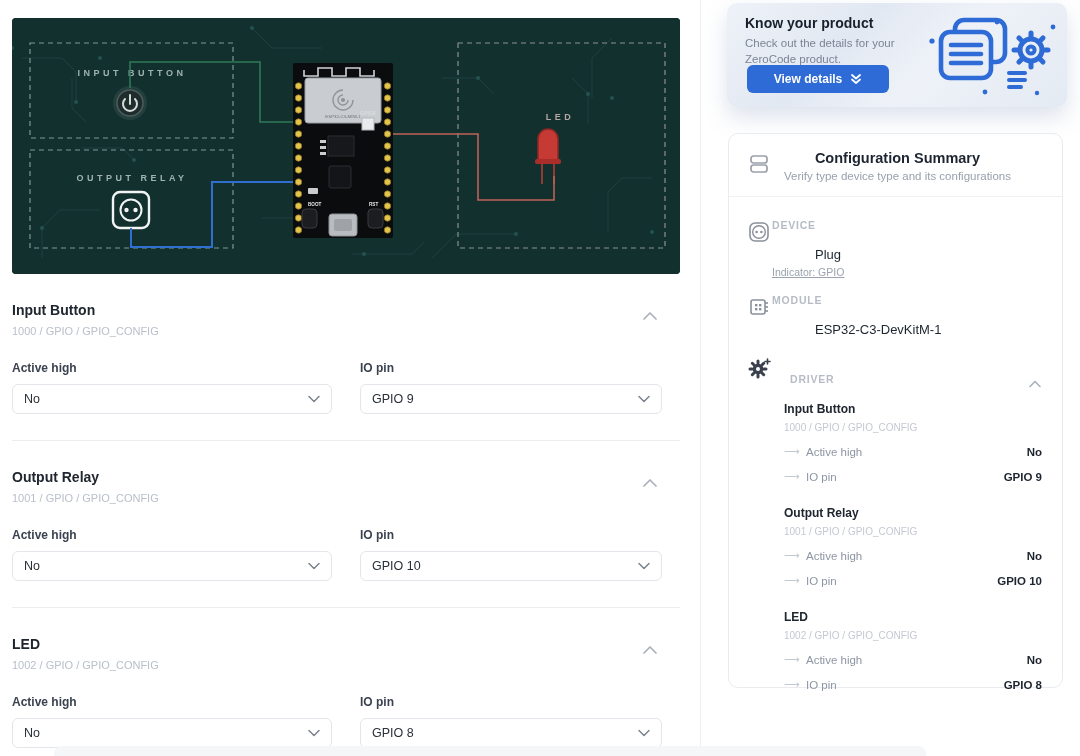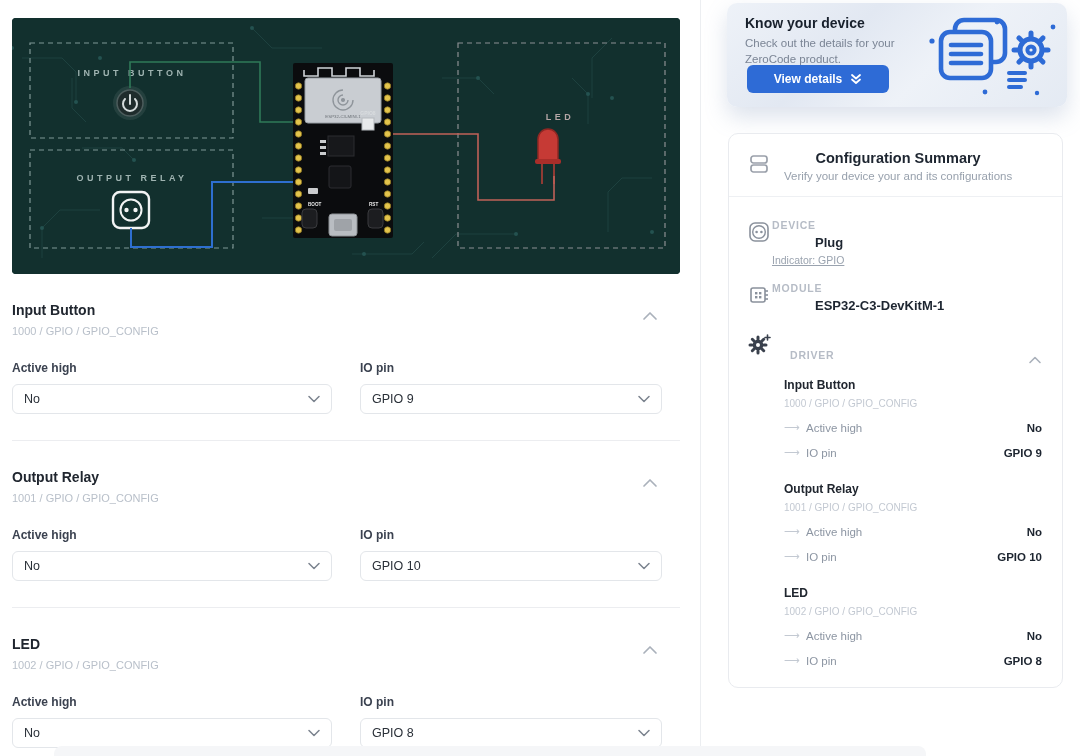--- a/index.html
+++ b/index.html
@@ -44,21 +44,21 @@
   .summary-card { position:absolute; left:27px; top:133px; width:335px; height:555px;
     border:1px solid #e9ebef; border-radius:10px; background:#fff; }
   .sum-header { display:flex; gap:13px; padding:16px 18px 14px; border-bottom:1px solid #eef0f3;text-align:center; }
   .sum-header .ic { width:24px; flex:0 0 24px; padding-top:2px; }
   .sum-title { font-size:14.5px; font-weight:700; color:#1d2530; }
   .sum-sub { font-size:11.5px; color:#98a1ad; margin-top:4px; }
   .sum-body { padding:6px 20px 0 18px; }
   .sum-group { display:flex; gap:1px; margin-top:16px; }
   .sum-group .ic { width:24px; flex:0 0 24px; padding-top:1px; }
   .g-label { font-size:10.5px; letter-spacing:.8px; color:#b6bcc6; font-weight:600; }
-  .g-name { font-size:13px; font-weight:700; color:#1d2530; margin-top:4px;padding-left:43px; }
+  .g-name { font-size:13px; font-weight:400; color:#1d2530; margin-top:16px;padding-left:43px; }
   .g-sub { font-size:10.5px; color:#9aa3af; margin-top:4px;text-decoration:underline; }
   .drv-head { display:flex; gap:19px; margin-top:20px; align-items:flex-end; }
   .drv-head .ic { width:24px; flex:0 0 24px; position:relative; }
   .drv-head .g-label { flex:1; }
   .drv-collapse { width:14px; height:10px; cursor:pointer; }
   .drv-entries { margin-left:37px; padding-bottom:14px; }
   .e-name { font-size:12px; font-weight:700; color:#20262f; margin-top:17px; }
   .e-meta { font-size:10px; color:#c3c9d2; margin-top:6px; }
   .e-rows { margin-top:6px; }
   .e-row { display:flex; align-items:center; height:25px; }
@@ -289,21 +289,21 @@
           </div>
         </div>
       </div>
 
     </div>
   </div>
 
   <div class="aside">
 
     <div class="know-card">
-      <div class="kp-title">Know your device</div>
+      <div class="kp-title">Know your product</div>
       <div class="kp-desc">Check out the details for your ZeroCode product.</div>
       <button class="kp-btn">
         <span>View details</span>
         <svg width="12" height="11" viewBox="0 0 12 11">
           <polyline points="2,1 6,4.5 10,1" fill="none" stroke="#fff" stroke-width="1.8" stroke-linecap="round" stroke-linejoin="round"></polyline>
           <polyline points="2,5.5 6,9 10,5.5" fill="none" stroke="#fff" stroke-width="1.8" stroke-linecap="round" stroke-linejoin="round"></polyline>
         </svg>
       </button>
       <div class="kp-illus">
         <svg width="132" height="82" viewBox="0 0 132 82">
@@ -343,21 +343,21 @@
     <div class="summary-card">
       <div class="sum-header">
         <div class="ic">
           <svg width="24" height="24" viewBox="0 0 24 24" fill="none" stroke="#9aa0aa" stroke-width="1.7">
             <rect x="4" y="4" width="16" height="7" rx="2.5"></rect>
             <rect x="4" y="13" width="16" height="7" rx="2.5"></rect>
           </svg>
         </div>
         <div>
           <div class="sum-title">Configuration Summary</div>
-          <div class="sum-sub">Verify your device your and its configurations</div>
+          <div class="sum-sub">Verify type device type and its configurations</div>
         </div>
       </div>
 
       <div class="sum-body">
 
         <div class="sum-group">
           <div class="ic">
             <svg width="24" height="24" viewBox="0 0 24 24" fill="none" stroke="#8a919c" stroke-width="1.6">
               <rect x="3" y="3" width="18" height="18" rx="5"></rect>
               <circle cx="12" cy="12" r="6.3" stroke-width="1.4"></circle>

